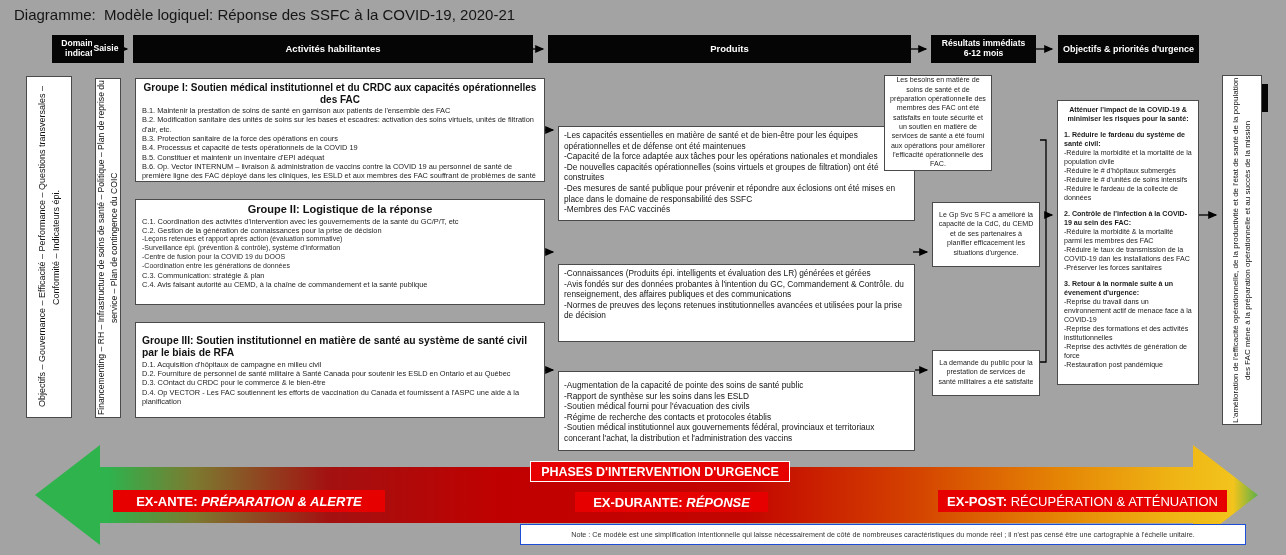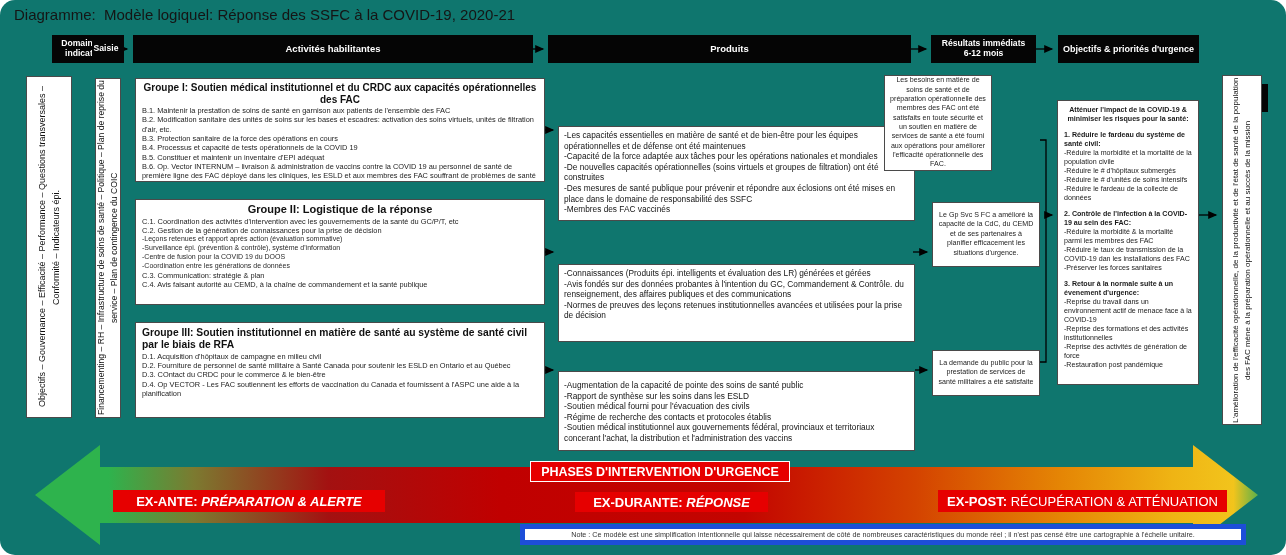--- a/index.html
+++ b/index.html
@@ -1,17 +1,17 @@
 <!DOCTYPE html>
 <html><head>
 <meta charset="utf-8">
 <style>
   html,body{margin:0;padding:0;background:#fff;}
-  .canvas{position:relative;width:1286px;height:555px;background:#0f766e;
-          font-family:"Liberation Sans",sans-serif;color:#111;overflow:hidden;border-radius:15px;}
+  .canvas{position:relative;width:1286px;height:555px;background:#a3a3a3;
+          font-family:"Liberation Sans",sans-serif;color:#111;overflow:hidden;}
   .abs{position:absolute;box-sizing:border-box;}
   .title{left:14px;top:6px;font-size:15px;color:#151515;white-space:pre;}
   
   .hbox{background:#050505;color:#fff;font-weight:bold;display:flex;align-items:center;
         justify-content:center;text-align:center;font-size:8.6px;line-height:1.15;
         white-space:pre-line;padding:1px 2px;}
   
   .obox{border:1px solid #4a4a4a;background:#fff;}
   .vwrap{display:flex;align-items:center;justify-content:center;text-align:center;}
   .vtext{writing-mode:vertical-rl;transform:rotate(180deg);font-size:8.6px;line-height:1.5;}
@@ -31,21 +31,21 @@
   .objhead{font-weight:bold;text-align:center;margin-bottom:7px;}
   .objsec-title{font-weight:bold;margin-top:7px;}
   
   .phase-banner{background:#e60000;border:1.5px solid #fff;color:#fff;font-weight:bold;
                 font-size:12.5px;display:flex;align-items:center;justify-content:center;}
   .phase-label{background:#e60000;color:#fff;font-size:13px;display:flex;align-items:center;
                justify-content:center;white-space:pre;}
   .phase-label .pfx{font-weight:bold;}
   .phase-label .it{font-style:italic;font-weight:600;}
   .phase-label .rg{font-weight:500;}
-  .notebox{border:5px solid #1d4ed8;background:#fff;display:flex;align-items:center;
+  .notebox{border:1px solid #1d4ed8;background:#fff;display:flex;align-items:center;
            justify-content:center;font-size:7.2px;color:#333;text-align:center;}
   svg.connectors{position:absolute;left:0;top:0;pointer-events:none;}
 </style>
 </head>
 <body>
 
 <div class="canvas">
 
   <div class="abs title">Diagramme:  Modèle logiquel: Réponse des SSFC à la COVID-19, 2020-21</div>
 
@@ -104,21 +104,21 @@
     <div class="gitem">C.1. Coordination des activités d'intervention avec les gouvernements de la santé du GC/P/T, etc</div>
     <div class="gitem">C.2. Gestion de la génération de connaissances pour la prise de décision</div>
     <div class="gitem sub">-Leçons retenues et rapport après action (évaluation sommative)</div>
     <div class="gitem sub">-Surveillance épi. (prévention &amp; contrôle), système d'information</div>
     <div class="gitem sub">-Centre de fusion pour la COVID 19 du DOOS</div>
     <div class="gitem sub">-Coordination entre les générations de données</div>
     <div class="gitem">C.3. Communication: stratégie &amp; plan</div>
     <div class="gitem">C.4. Avis faisant autorité au CEMD, à la chaîne de commandement et la santé publique</div>
   </div>
 
-  <div class="abs obox gbox" style="left:135px;top:322px;width:410px;height:96px;padding-top:4px;">
+  <div class="abs obox gbox" style="left:135px;top:322px;width:410px;height:96px;padding-top:12px;">
     <div class="gtitle" style="font-size:10.3px;text-align:left;">Groupe III: Soutien institutionnel en matière de santé au système de santé civil par le biais de RFA</div>
     <div class="gitem">D.1. Acquisition d'hôpitaux de campagne en milieu civil</div>
     <div class="gitem">D.2. Fourniture de personnel de santé militaire à Santé Canada pour soutenir les ESLD en Ontario et au Québec</div>
     <div class="gitem">D.3. COntact du CRDC pour le commerce &amp; le bien-être</div>
     <div class="gitem">D.4. Op VECTOR - Les FAC soutiennent les efforts de vaccination du Canada et fournissent à l'ASPC une aide  à la planification</div>
   </div>
 
   <div class="abs obox pbox" style="left:558px;top:78px;width:357px;height:95px;">
     <div class="pitem">-Les capacités essentielles en matière de santé et de bien-être pour les équipes opérationnelles et de défense ont été maintenues</div>
     <div class="pitem">-Capacité de la force adaptée aux tâches pour les opérations nationales et mondiales</div>

